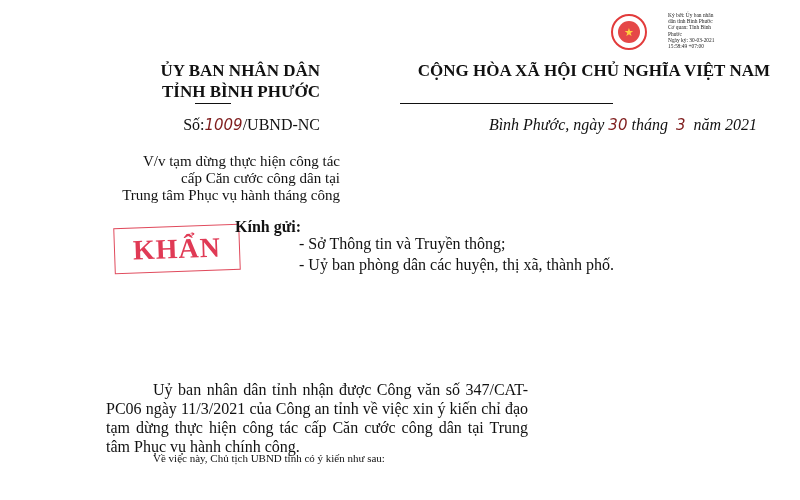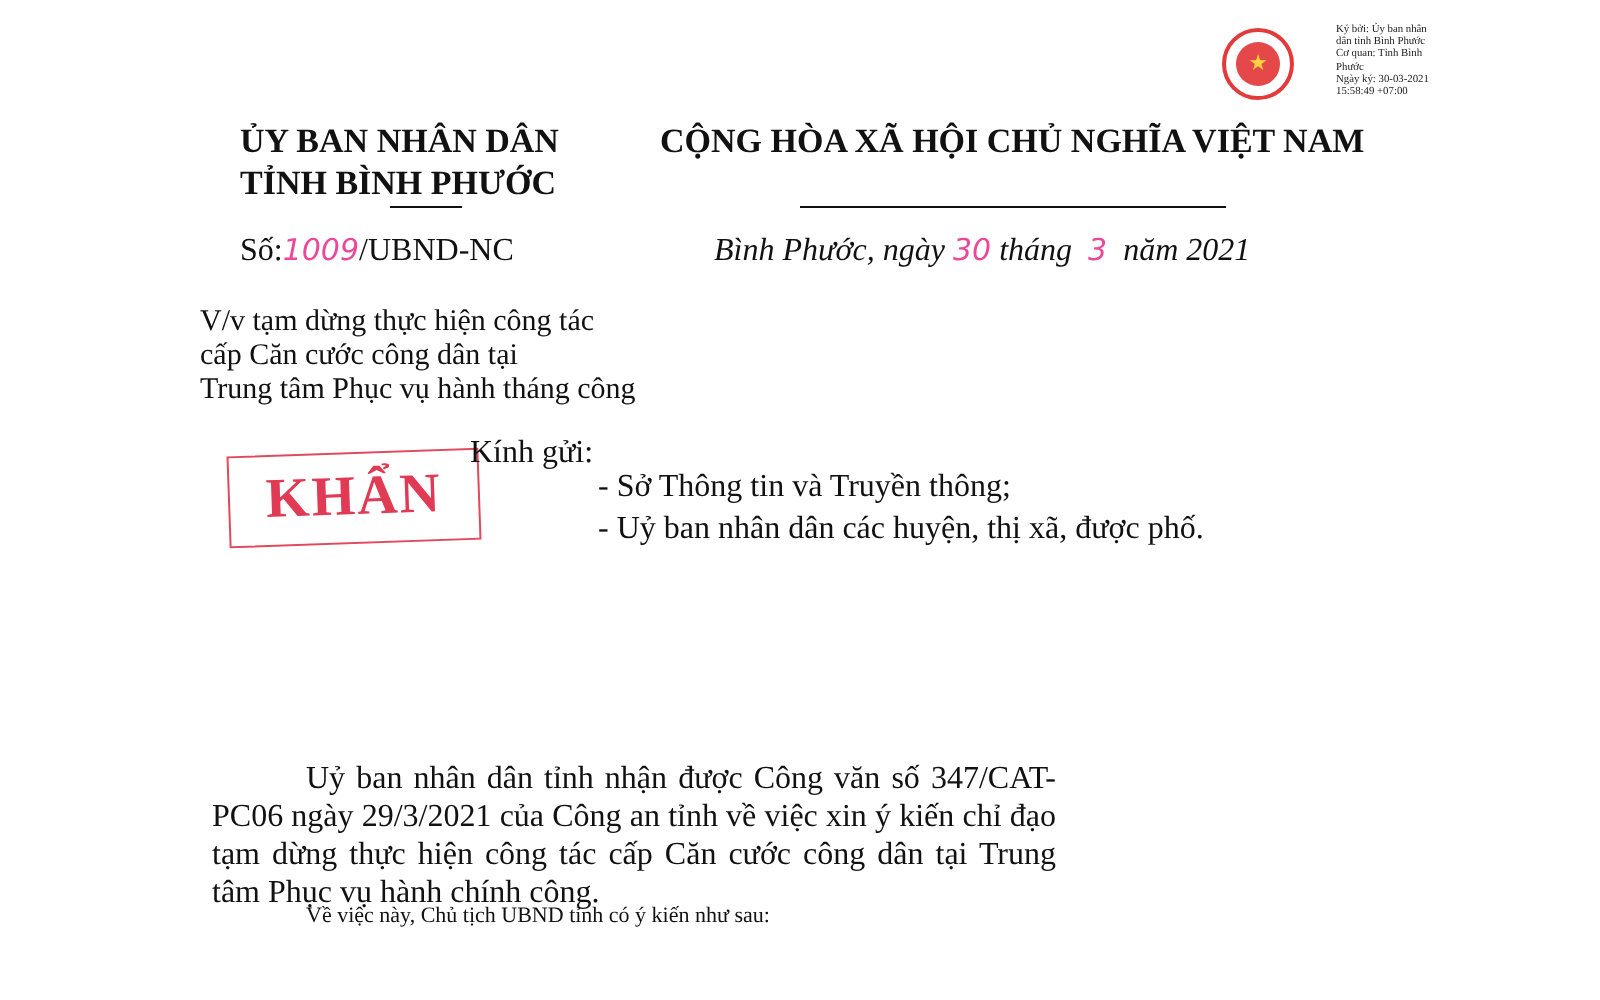--- a/index.html
+++ b/index.html
@@ -5,33 +5,33 @@
     html, body { margin: 0; padding: 0; }
     body {
       width: 800px; height: 500px; overflow: hidden;
       background: #ffffff;
       font-family: "Liberation Serif", "DejaVu Serif", serif;
       color: #111111;
       position: relative;
     }
     .abs { position: absolute; }
     .bold { font-weight: bold; }
-    .center { text-align: left; }
+    .center { text-align: right; }
 
     
     #agency { left: 120px; top: 60px; width: 200px; font-size: 17px; line-height: 21px; }
     #agency-rule { left: 195px; top: 103px; width: 36px; height: 1px; background: #111; }
     #doc-number { left: 120px; top: 116px; width: 200px; font-size: 16px; }
-    .handwritten { color: #ec4899; font-family: "DejaVu Sans", sans-serif; font-style: italic; font-size: 15px; }
+    .handwritten { color: #7f1d1d; font-family: "DejaVu Sans", sans-serif; font-style: italic; font-size: 15px; }
     #subject { left: 100px; top: 143px; width: 240px; font-size: 15px; line-height: 17px; margin-top: 10px; }
 
     
     #national { left: 330px; top: 60px; width: 440px; font-size: 17px; line-height: 21px; }
     #motto-rule { left: 400px; top: 103px; width: 213px; height: 1px; background: #111; }
-    #date-line { left: 357px; top: 116px; width: 400px; font-size: 16px; font-style: italic; }
+    #date-line { left: 357px; top: 116px; width: 400px; font-size: 16px; font-style: italic; text-align: right; }
     #date-line .handwritten { font-size: 15px; }
 
     
     #seal {
       left: 611px; top: 14px; width: 36px; height: 36px; border-radius: 50%;
       border: 2px solid #e23b3b; box-sizing: border-box;
       display: flex; align-items: center; justify-content: center;
     }
     #seal-inner {
       width: 22px; height: 22px; border-radius: 50%; background: #e54848;
@@ -45,21 +45,21 @@
 
     
     #urgent-stamp {
       left: 114px; top: 226px; width: 124px; height: 44px;
       border: 1.5px solid #e04a5c; transform: rotate(-2deg);
       display: flex; align-items: center; justify-content: center;
       color: #e03a55; font-size: 28px; font-weight: bold; letter-spacing: 1px;
     }
 
     
-    #greeting { left: 235px; top: 218px; font-size: 16px; }
+    #greeting { left: 235px; top: 218px; font-size: 16px; font-weight: bold; }
     #recipients { left: 299px; top: 234px; font-size: 16px; line-height: 20.5px; margin: 0; padding: 0; list-style: none; }
 
     
     #body-p1 {
       left: 106px; top: 380px; width: 422px; font-size: 16px; line-height: 19px;
       text-align: justify; text-indent: 47px;
     }
     #body-p2 { left: 153px; top: 452px; font-size: 11px; }
   </style>
 </head>
@@ -106,17 +106,17 @@
   <div>15:58:49 +07:00</div>
 </div>
 
 <div id="urgent-stamp" class="abs">
   <span>KHẨN</span>
 </div>
 
 <div id="greeting" class="abs">Kính gửi:</div>
 <ul id="recipients" class="abs">
   <li>- Sở Thông tin và Truyền thông;</li>
-  <li>- Uỷ ban nhân dân các huyện, thị xã, được phố.</li>
+  <li>- Uỷ ban phòng dân các huyện, thị xã, thành phố.</li>
 </ul>
 
-<div id="body-p1" class="abs">Uỷ ban nhân dân tỉnh nhận được Công văn số 347/CAT-PC06 ngày 29/3/2021 của Công an tỉnh về việc xin ý kiến chỉ đạo tạm dừng thực hiện công tác cấp Căn cước công dân tại Trung tâm Phục vụ hành chính công.</div>
+<div id="body-p1" class="abs">Uỷ ban nhân dân tỉnh nhận được Công văn số 347/CAT-PC06 ngày 11/3/2021 của Công an tỉnh về việc xin ý kiến chỉ đạo tạm dừng thực hiện công tác cấp Căn cước công dân tại Trung tâm Phục vụ hành chính công.</div>
 <div id="body-p2" class="abs">Về việc này, Chủ tịch UBND tỉnh có ý kiến như sau:</div>
 
 </body></html>

